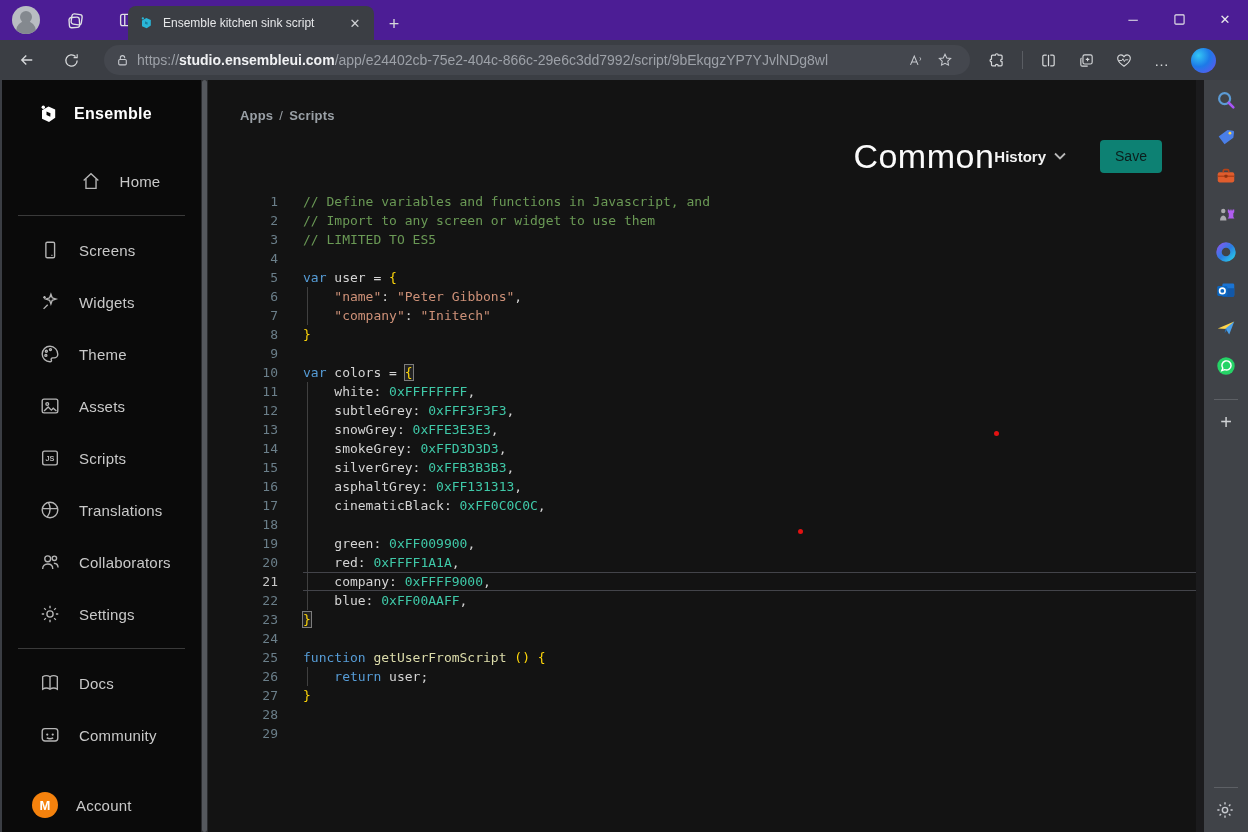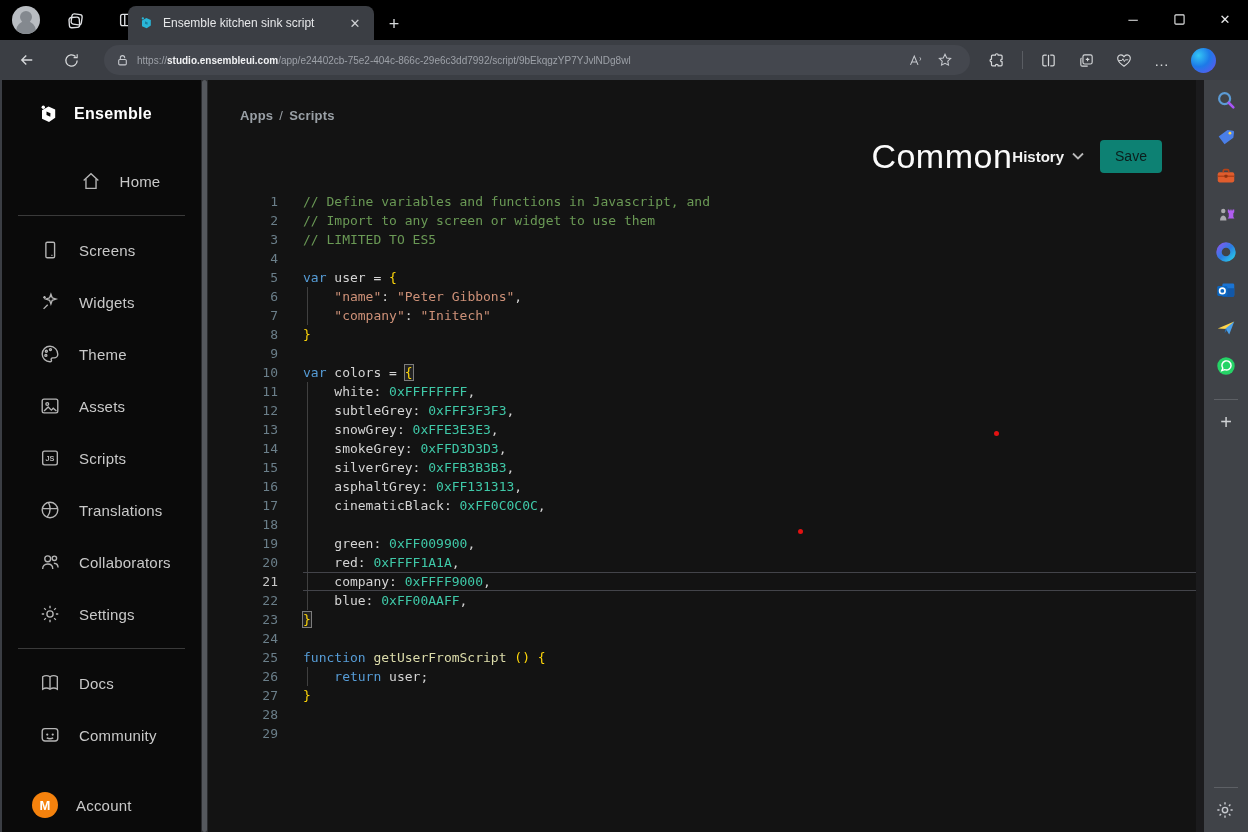--- a/index.html
+++ b/index.html
@@ -4,37 +4,37 @@
 <style>
   * { margin:0; padding:0; box-sizing:border-box; }
   html,body { width:1248px; height:832px; }
   body {
     position:relative; overflow:hidden; background:#131313;
     font-family:"Liberation Sans", sans-serif; -webkit-font-smoothing:antialiased;
   }
   svg { display:block; }
 
   
-  .titlebar { position:absolute; top:0; left:0; width:1248px; height:40px; background:#000000; display:flex; align-items:center; }
+  .titlebar { position:absolute; top:0; left:0; width:1248px; height:40px; background:#4c1d95; display:flex; align-items:center; }
   .tb-left { display:flex; align-items:center; gap:18px; padding-left:12px; }
   .avatar { width:28px; height:28px; border-radius:50%; background:#b9bdc2; position:relative; overflow:hidden; }
   .avatar:after { content:""; position:absolute; left:8px; top:5px; width:12px; height:12px; border-radius:50%; background:#84898f; box-shadow:0 14px 0 4px #84898f; }
   .chrome-ico { width:34px; height:30px; display:flex; align-items:center; justify-content:center; border-radius:6px; color:#dfe1e4; }
   .tab { position:absolute; left:128px; top:6px; width:246px; height:34px; background:#3b3e44; border-radius:8px 8px 0 0; display:flex; align-items:center; padding:0 10px; gap:9px; }
   .tab-title { color:#e6e7e9; font-size:12px; white-space:nowrap; overflow:hidden; flex:1; }
   .tab-close { color:#cfd1d4; font-size:13px; width:18px; height:18px; display:flex; align-items:center; justify-content:center; border-radius:4px; }
   .newtab { position:absolute; left:382px; top:12px; color:#d6d8da; font-size:18px; width:24px; height:24px; display:flex; align-items:center; justify-content:center; }
   .win-controls { position:absolute; right:0; top:0; height:38px; display:flex; }
   .win-btn { width:46px; height:38px; display:flex; align-items:center; justify-content:center; color:#e8e9ea; font-size:13px; }
 
   .toolbar { position:absolute; top:40px; left:0; width:1248px; height:40px; background:#3b3e44; display:flex; align-items:center; }
   .nav-ico { width:34px; height:32px; display:flex; align-items:center; justify-content:center; color:#d6d8da; border-radius:6px; }
   .nav-ico.back { margin-left:10px; } .nav-ico.refresh { margin-left:10px; }
   .omnibox { margin-left:16px; width:866px; height:30px; background:#44474e; border-radius:15px; display:flex; align-items:center; padding:0 10px 0 12px; }
-  .url { flex:1; font-size:10px; white-space:nowrap; overflow:hidden; margin-left:8px; }
+  .url { flex:1; font-size:14px; white-space:nowrap; overflow:hidden; margin-left:8px; }
   .url .dim { color:#9da1a8; } .url .host { color:#f0f1f3; font-weight:bold; }
   .omni-ico { width:30px; height:28px; display:flex; align-items:center; justify-content:center; color:#c7cacf; }
   .tb-right { display:flex; align-items:center; margin-left:10px; gap:4px; }
   .vsep { width:1px; height:18px; background:#5a5d63; margin:0 4px; }
   .copilot { width:25px; height:25px; border-radius:50%; margin-left:8px;
     background:radial-gradient(circle at 30% 30%, #34c7f4 0%, #1d7ae8 45%, #6e4ff0 100%); }
 
   
   .app { position:absolute; top:80px; left:0; width:1248px; height:752px; display:flex; background:#131313; border-left:2px solid #3b3e44; }
 
@@ -54,21 +54,21 @@
   .nav-thumb { position:absolute; left:1px; width:5px; border-radius:3px; background:#55585d; top:0; height:100%; }
 
   
   .main { flex:1; position:relative; background:#131313; overflow:hidden; }
   .page-head { padding:28px 34px 0 32px; }
   .breadcrumb { font-size:13px; font-weight:bold; color:#9aa0a6; letter-spacing:.2px; }
   .breadcrumb .sep { margin:0 6px; font-weight:normal; }
   .crumb { cursor:pointer; }
   .title-row { display:flex; align-items:center; justify-content:flex-end; margin-top:10px; height:46px; }
   .page-title { color:#fbfbfb; font-size:34px; font-weight:300; letter-spacing:.5px; }
-  .head-actions { display:flex; align-items:center; gap:16px; }
+  .head-actions { display:flex; align-items:center; gap:34px; }
   .history { display:flex; align-items:center; gap:8px; color:#f2f2f2; font-size:15px; font-weight:bold; cursor:pointer; }
   .save-btn { width:62px; height:33px; background:#0d8173; border:none; border-radius:4px; color:#0b1f1d; font-size:14px; font-weight:normal; font-family:inherit; cursor:pointer; }
 
   
   .editor { margin-top:13px; position:relative; font-family:"DejaVu Sans Mono", monospace; font-size:13px; }
   .cl { height:19px; line-height:19px; white-space:pre; display:flex; position:relative; }
   .ln { width:70px; text-align:right; color:#6b7f8a; flex:none; user-select:none; }
   .code { margin-left:25px; position:relative; }
   .code.g:before { content:""; position:absolute; left:4px; top:0; bottom:0; width:1px; background:#404040; }
   .cl.cur:after { content:""; position:absolute; left:95px; right:0; top:0; bottom:0; border-top:1px solid #43444a; border-bottom:1px solid #43444a; pointer-events:none; }

